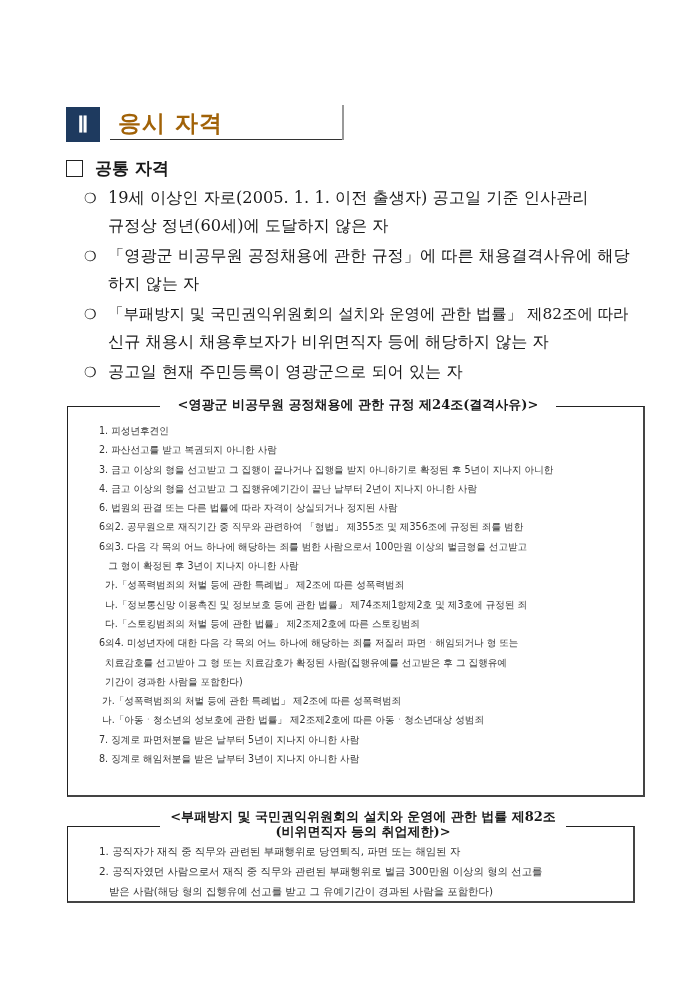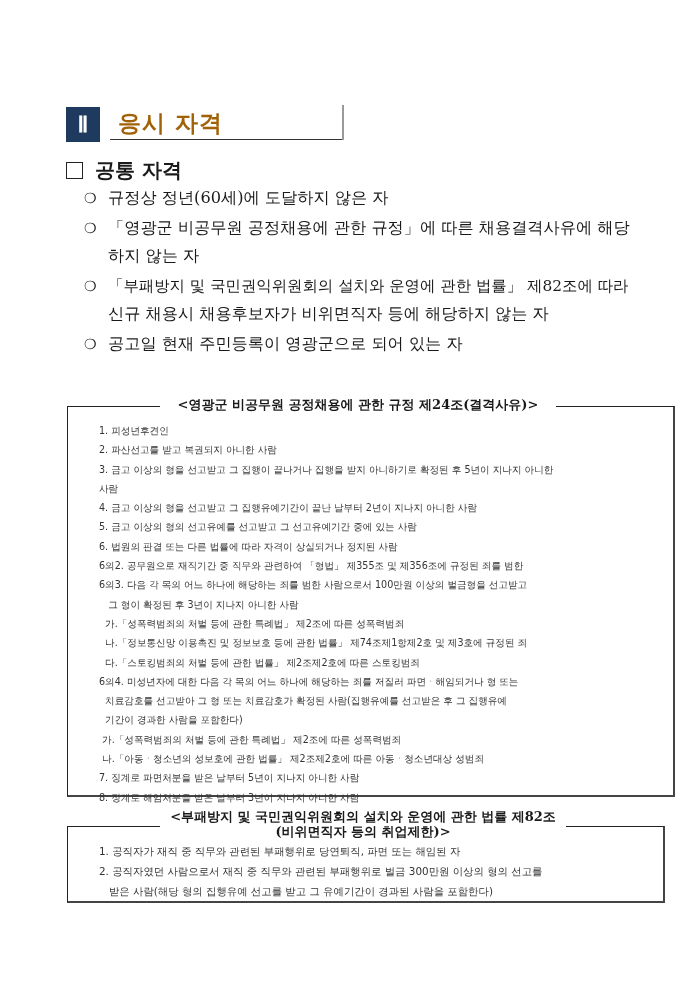--- a/index.html
+++ b/index.html
@@ -11,33 +11,33 @@
   .sec-num { position: absolute; left: 0; top: 2px; width: 34px; height: 35px; background: #1e3a5f;
              color: #fff; font-family: "Liberation Serif", serif; font-size: 22px; font-weight: bold;
              display: flex; align-items: center; justify-content: center; }
   .sec-title { position: absolute; left: 52px; top: 3px; font-family: "DejaVu Sans", sans-serif;
                font-size: 23px; font-weight: bold; color: #a16207; letter-spacing: 1px; }
   .sec-underline { position: absolute; left: 44px; top: 34px; width: 233px; height: 1px; background: #333; }
   .sec-vline { position: absolute; left: 276px; top: 0; width: 2px; height: 35px; background: #999; }
 
   
   .sub-head { position: absolute; left: 66px; top: 157px; font-family: "DejaVu Sans", sans-serif;
-              font-size: 20px; font-weight: bold; display: flex; align-items: center; }
+              font-size: 17px; font-weight: bold; display: flex; align-items: center; }
   .sub-box { display: inline-block; width: 15px; height: 15px; border: 1.5px solid #222; margin-right: 12px; }
 
   
   .bullets { position: absolute; left: 84px; top: 184px; width: 556px; }
   .bullet { position: relative; padding-left: 24px; font-size: 16.2px; line-height: 28px;
             margin-bottom: 2px; text-align: justify; font-family: "DejaVu Serif", serif; }
   .bullet .bmark { position: absolute; left: 0; top: 0; font-size: 14px; }
   .bullet .line { display: block; }
   .bullet .line.indent { padding-left: 0; }
 
   
-  .box { position: absolute; border: 1px solid #222; border-right: 2px solid #444; border-bottom: 2px solid #444; padding-left: 30px; }
+  .box { position: absolute; border: 1px solid #222; border-right: 2px solid #444; border-bottom: 2px solid #444; }
   .box-title { position: absolute; background: #fff; font-family: "DejaVu Serif", serif;
                font-weight: bold; font-size: 13px; text-align: center; padding: 0 8px; line-height: 16px; }
   .box-body { font-family: "DejaVu Sans", sans-serif; font-size: 9.6px; color: #333; margin-left: 29px; }
   .box-line { height: 19.3px; line-height: 19.3px; white-space: nowrap; padding-left: 2px; }
 
   #box1 { left: 67px; top: 406px; width: 575px; height: 388px; }
   #box1 .box-title { left: 92px; top: -10px; width: 380px; }
   #box1 .box-body { position: absolute; left: 0; top: 14px; right: 0; }
 
   #box2 { left: 67px; top: 826px; width: 565px; height: 74px; }
@@ -56,20 +56,21 @@
 </div>
 
 <div class="sub-head">
   <span class="sub-box"></span>
   <span>공통 자격</span>
 </div>
 
 <div class="bullets">
   <div class="bullet">
     <span class="bmark">❍</span>
+    <span class="line">19세 이상인 자로(2005. 1. 1. 이전 출생자) 공고일 기준 인사관리</span>
     <span class="line indent">규정상 정년(60세)에 도달하지 않은 자</span>
   </div>
   <div class="bullet">
     <span class="bmark">❍</span>
     <span class="line">「영광군 비공무원 공정채용에 관한 규정」에 따른 채용결격사유에 해당</span>
     <span class="line indent">하지 않는 자</span>
   </div>
   <div class="bullet">
     <span class="bmark">❍</span>
     <span class="line" style="font-size:15.4px;">「부패방지 및 국민권익위원회의 설치와 운영에 관한 법률」 제82조에 따라</span>
@@ -80,23 +81,21 @@
     <span class="line">공고일 현재 주민등록이 영광군으로 되어 있는 자</span>
   </div>
 </div>
 
 <div class="box" id="box1">
   <div class="box-title">&lt;영광군 비공무원 공정채용에 관한 규정 제24조(결격사유)&gt;</div>
   <div class="box-body">
     <div class="box-line">1. 피성년후견인</div>
     <div class="box-line">2. 파산선고를 받고 복권되지 아니한 사람</div>
     <div class="box-line">3. 금고 이상의 형을 선고받고 그 집행이 끝나거나 집행을 받지 아니하기로 확정된 후 5년이 지나지 아니한</div>
-    <div class="box-line">사람</div>
     <div class="box-line">4. 금고 이상의 형을 선고받고 그 집행유예기간이 끝난 날부터 2년이 지나지 아니한 사람</div>
-    <div class="box-line">5. 금고 이상의 형의 선고유예를 선고받고 그 선고유예기간 중에 있는 사람</div>
     <div class="box-line">6. 법원의 판결 또는 다른 법률에 따라 자격이 상실되거나 정지된 사람</div>
     <div class="box-line">6의2. 공무원으로 재직기간 중 직무와 관련하여 「형법」 제355조 및 제356조에 규정된 죄를 범한</div>
     <div class="box-line">6의3. 다음 각 목의 어느 하나에 해당하는 죄를 범한 사람으로서 100만원 이상의 벌금형을 선고받고</div>
     <div class="box-line" style="white-space:pre;">   그 형이 확정된 후 3년이 지나지 아니한 사람</div>
     <div class="box-line" style="white-space:pre;">  가.「성폭력범죄의 처벌 등에 관한 특례법」 제2조에 따른 성폭력범죄</div>
     <div class="box-line" style="white-space:pre;">  나.「정보통신망 이용촉진 및 정보보호 등에 관한 법률」 제74조제1항제2호 및 제3호에 규정된 죄</div>
     <div class="box-line" style="white-space:pre;">  다.「스토킹범죄의 처벌 등에 관한 법률」 제2조제2호에 따른 스토킹범죄</div>
     <div class="box-line">6의4. 미성년자에 대한 다음 각 목의 어느 하나에 해당하는 죄를 저질러 파면ㆍ해임되거나 형 또는</div>
     <div class="box-line" style="white-space:pre;">  치료감호를 선고받아 그 형 또는 치료감호가 확정된 사람(집행유예를 선고받은 후 그 집행유예</div>
     <div class="box-line" style="white-space:pre;">  기간이 경과한 사람을 포함한다)</div>

